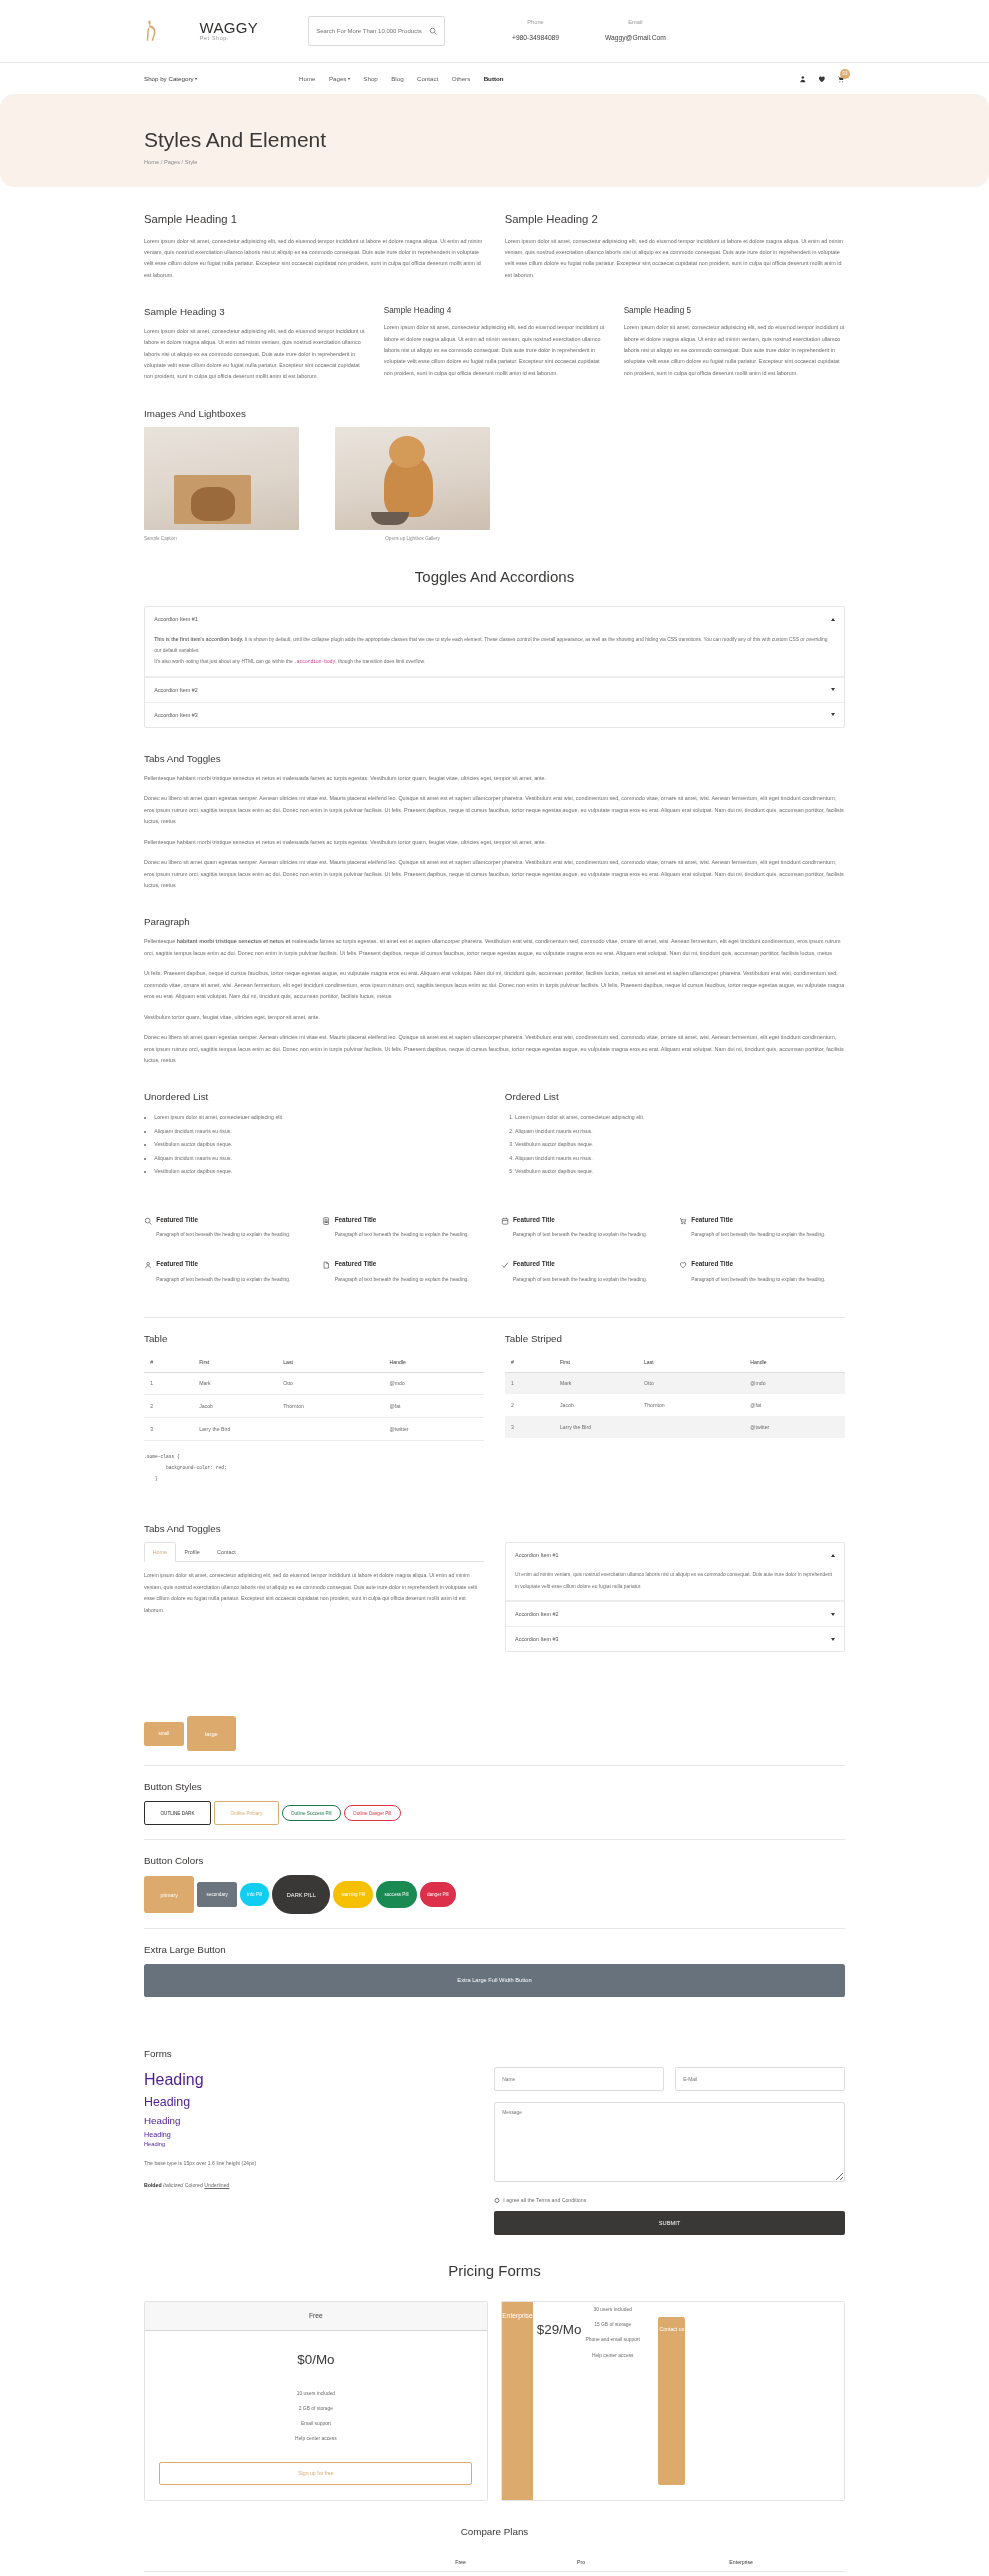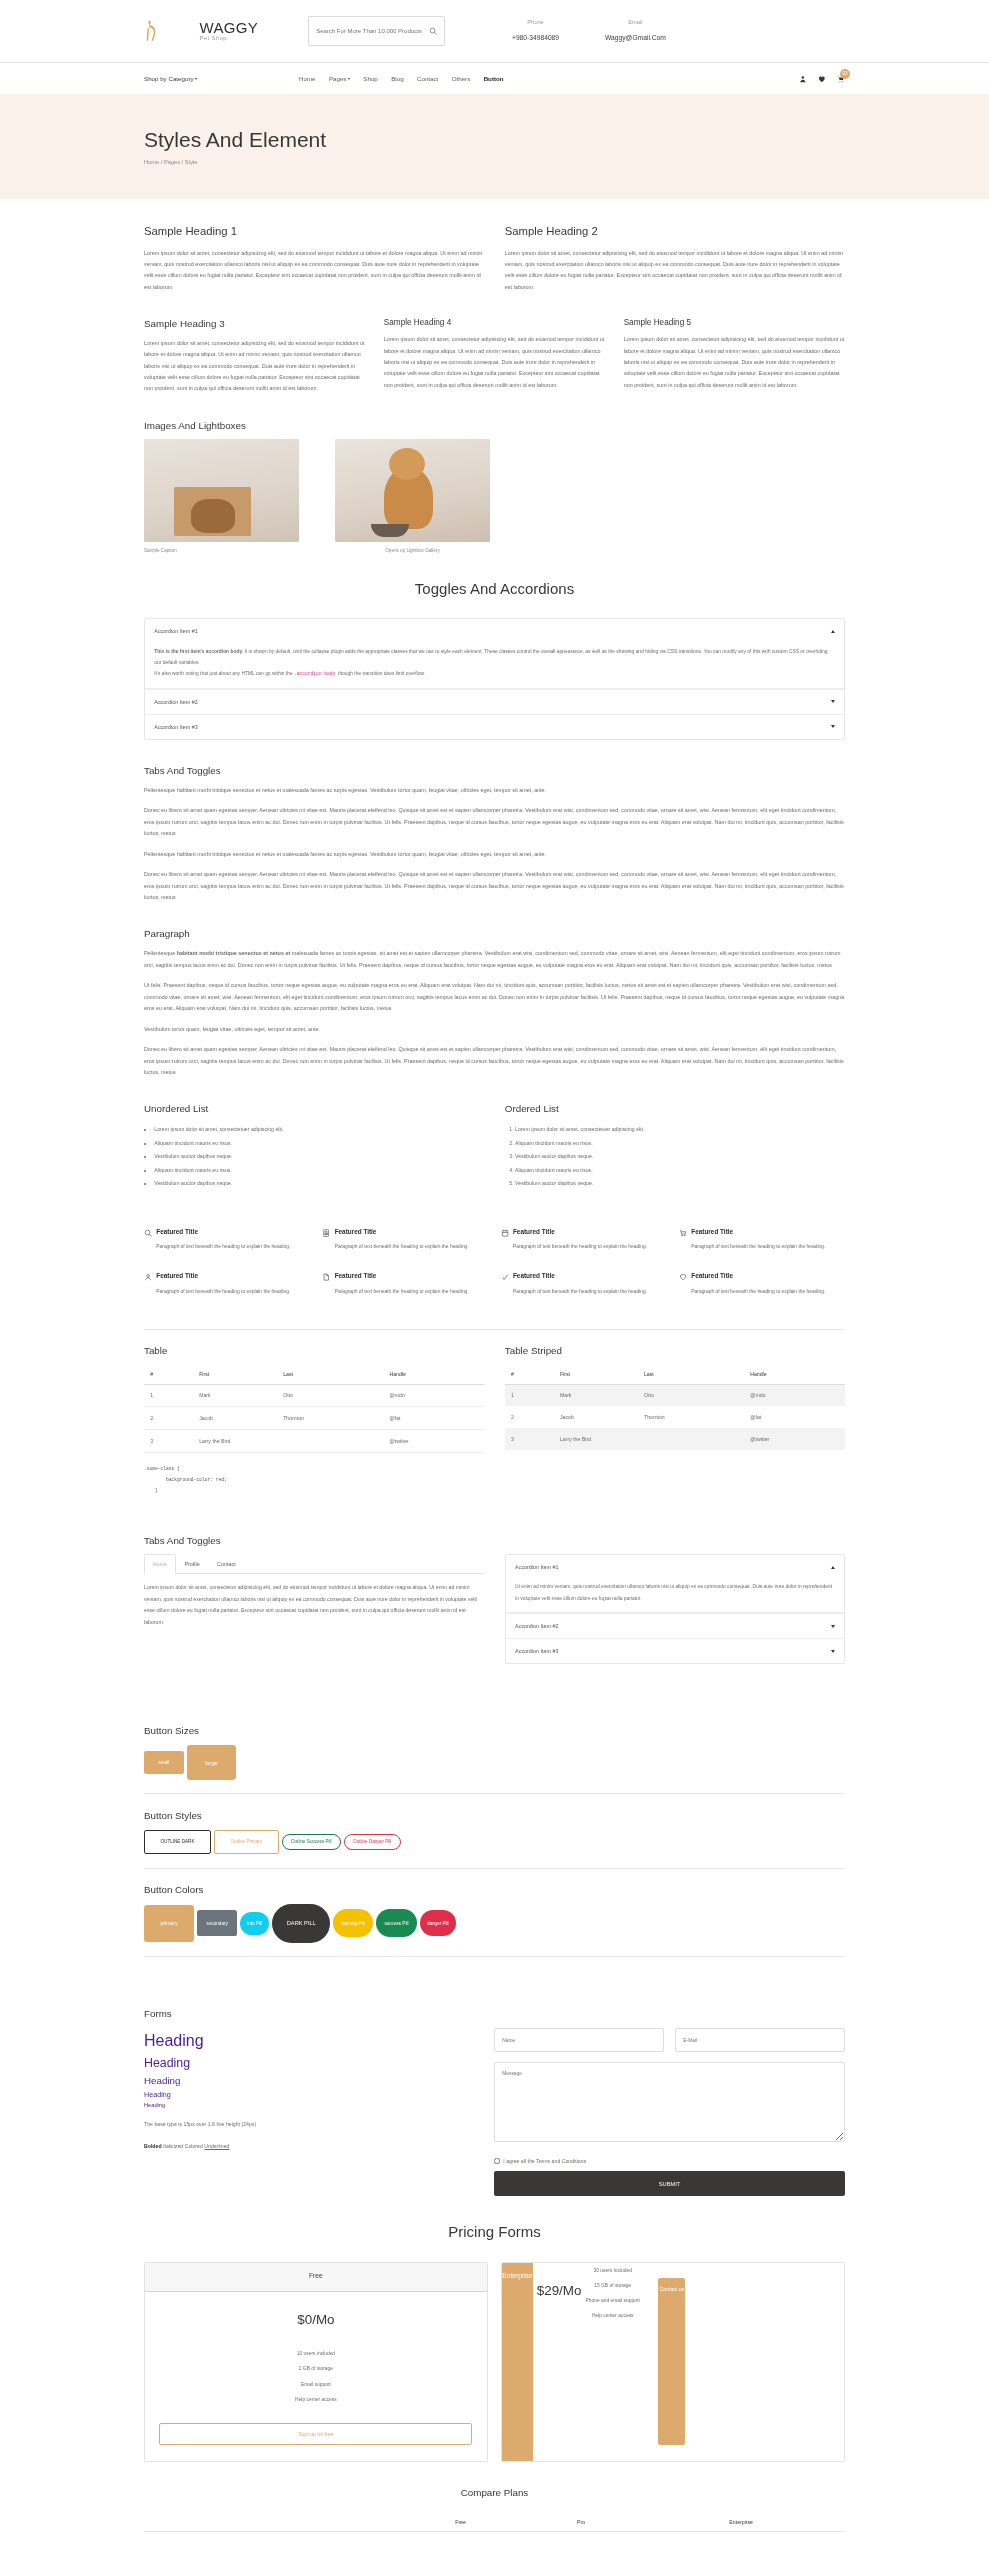--- a/index.html
+++ b/index.html
@@ -44,21 +44,21 @@
   .mainmenu a.active { color: #1d1d1d; font-weight: bold; }
   .nav-icons { display: flex; gap: 11.3px; align-items: center; position: relative; }
   .nav-icons .ic { width: 7.7px; height: 8.2px; }
   .cart-badge {
     position: absolute; right: -5.2px; top: -6.2px; width: 10.3px; height: 10.3px;
     background: #ddaa6e; color: #fff; border-radius: 50%; font-size: 4.6px;
     display: flex; align-items: center; justify-content: center;
   }
 
   
-  .hero { background: #faf1ea; padding: 34px 0 32px; }
+  .hero { background: #faf1ea; padding: 34px 0 20px; border-radius: 14px; }
   .hero h1 { font-size: 21px; color: #3a3837; font-weight: normal; line-height: 1.1; }
   .crumb { font-size: 5.7px; color: #8d8b8a; margin-top: 7.2px; }
 
   
   .sec { padding-top: 23px; }
   h2.sh { font-size: 11.3px; font-weight: normal; color: #3a3837; margin-bottom: 7.2px; }
   h3.sh { font-size: 9.8px; font-weight: normal; color: #3a3837; margin-bottom: 6.2px; }
   h4.sh { font-size: 8.2px; font-weight: normal; color: #3a3837; margin-bottom: 5.2px; }
   .body-txt { font-size: 5.4px; color: #6e6c6b; line-height: 2.1; }
   .center-title { text-align: center; font-size: 15px; font-weight: normal; color: #3a3837; }
@@ -558,21 +558,20 @@
               <span>Accordion Item #3</span>
               <span class="chev"></span>
             </div>
           </div>
         </div>
       </div>
     </div>
   </div>
 
   <div class="sec" style="margin-top:36px">
-    <h3 class="sh">Button Sizes</h3>
     <div class="btnrow">
       <button class="btn btn-sm">small</button>
       <button class="btn btn-lg">large</button>
     </div>
   </div>
 
   <div class="hr"></div>
 
   <div>
     <h3 class="sh">Button Styles</h3>
@@ -594,20 +593,24 @@
       <button class="btn btn-info-pill">info Pill</button>
       <button class="btn btn-dark-pill">DARK PILL</button>
       <button class="btn btn-warning-pill">warning Pill</button>
       <button class="btn btn-success-pill">success Pill</button>
       <button class="btn btn-danger-pill">danger Pill</button>
     </div>
   </div>
 
   <div class="hr"></div>
 
+  <div>
+    <h3 class="sh">Extra Large Button</h3>
+    <button class="btn btn-xl">Extra Large Full Width Button</button>
+  </div>
 
   <div class="sec" style="margin-top:26px">
     <h3 class="sh">Forms</h3>
     <div class="forms-wrap">
       <div class="forms-left">
         <div class="hdg hd1">Heading</div>
         <div class="hdg hd2">Heading</div>
         <div class="hdg hd3">Heading</div>
         <div class="hdg hd4">Heading</div>
         <div class="hdg hd5">Heading</div>

